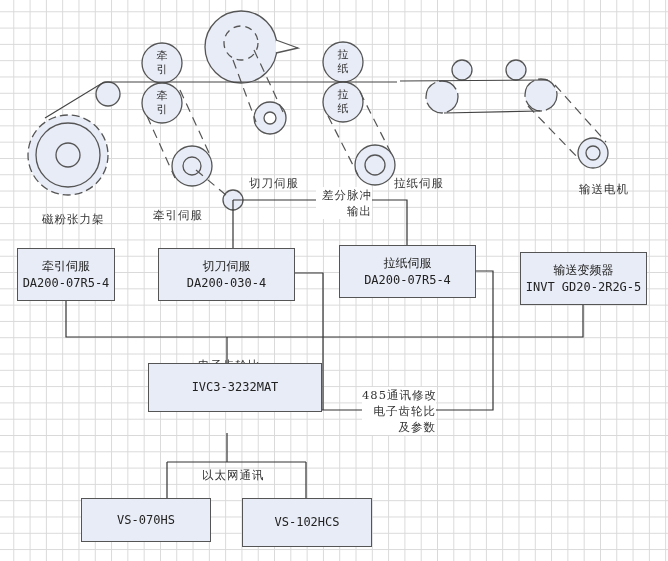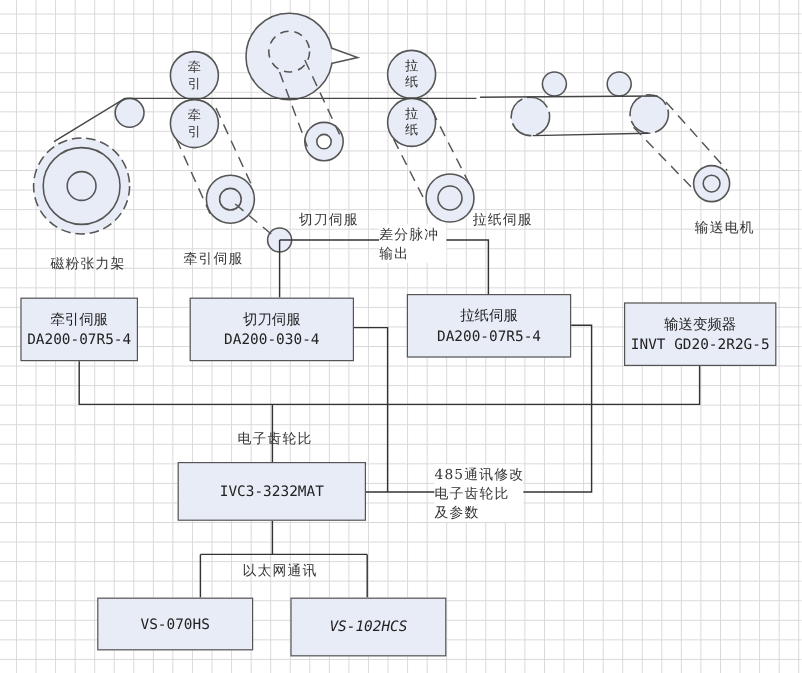--- a/index.html
+++ b/index.html
@@ -20,21 +20,21 @@
       border: 1.5px solid #555;
       box-sizing: border-box;
       display: flex; flex-direction: column; align-items: center; justify-content: center;
       font-size: 12px; color: #222; line-height: 17px; text-align: center;
       font-family: "DejaVu Sans Mono", monospace;
     }
     .lbl {
       position: absolute; font-size: 11.5px; color: #333; white-space: nowrap;
       font-family: "DejaVu Serif", serif; letter-spacing: 1px;
     }
-    .lbl.bg { background: #fff; text-align: left; line-height: 16px; }
+    .lbl.bg { background: #fff; text-align: right; line-height: 16px; }
     .roller-text {
       position: absolute; font-size: 11px; color: #333; line-height: 14px;
       text-align: center; width: 16px; font-family: "DejaVu Serif", serif;
     }
   </style>
 </head>
 <body>
 
 <svg class="diagram" width="668" height="561" viewBox="0 0 668 561">
   <g fill="#e8ecf6" stroke="#555" stroke-width="1.3">
@@ -143,21 +143,21 @@
   <div>DA200-030-4</div>
 </div>
 <div class="box" style="left:339px;top:245px;width:137px;height:53px;">
   <div>拉纸伺服</div>
   <div>DA200-07R5-4</div>
 </div>
 <div class="box" style="left:520px;top:252px;width:127px;height:53px;">
   <div>输送变频器</div>
   <div>INVT GD20-2R2G-5</div>
 </div>
-<div class="box" style="left:148px;top:385px;width:157px;height:49px;">
+<div class="box" style="left:148px;top:363px;width:174px;height:49px;">
   <div>IVC3-3232MAT</div>
 </div>
 <div class="box" style="left:81px;top:498px;width:130px;height:44px;">
   <div>VS-070HS</div>
 </div>
-<div class="box" style="left:242px;top:498px;width:130px;height:49px;font-style:italic;">
+<div class="box" style="left:242px;top:498px;width:130px;height:49px;">
   <div>VS-102HCS</div>
 </div>
 
 </body></html>

